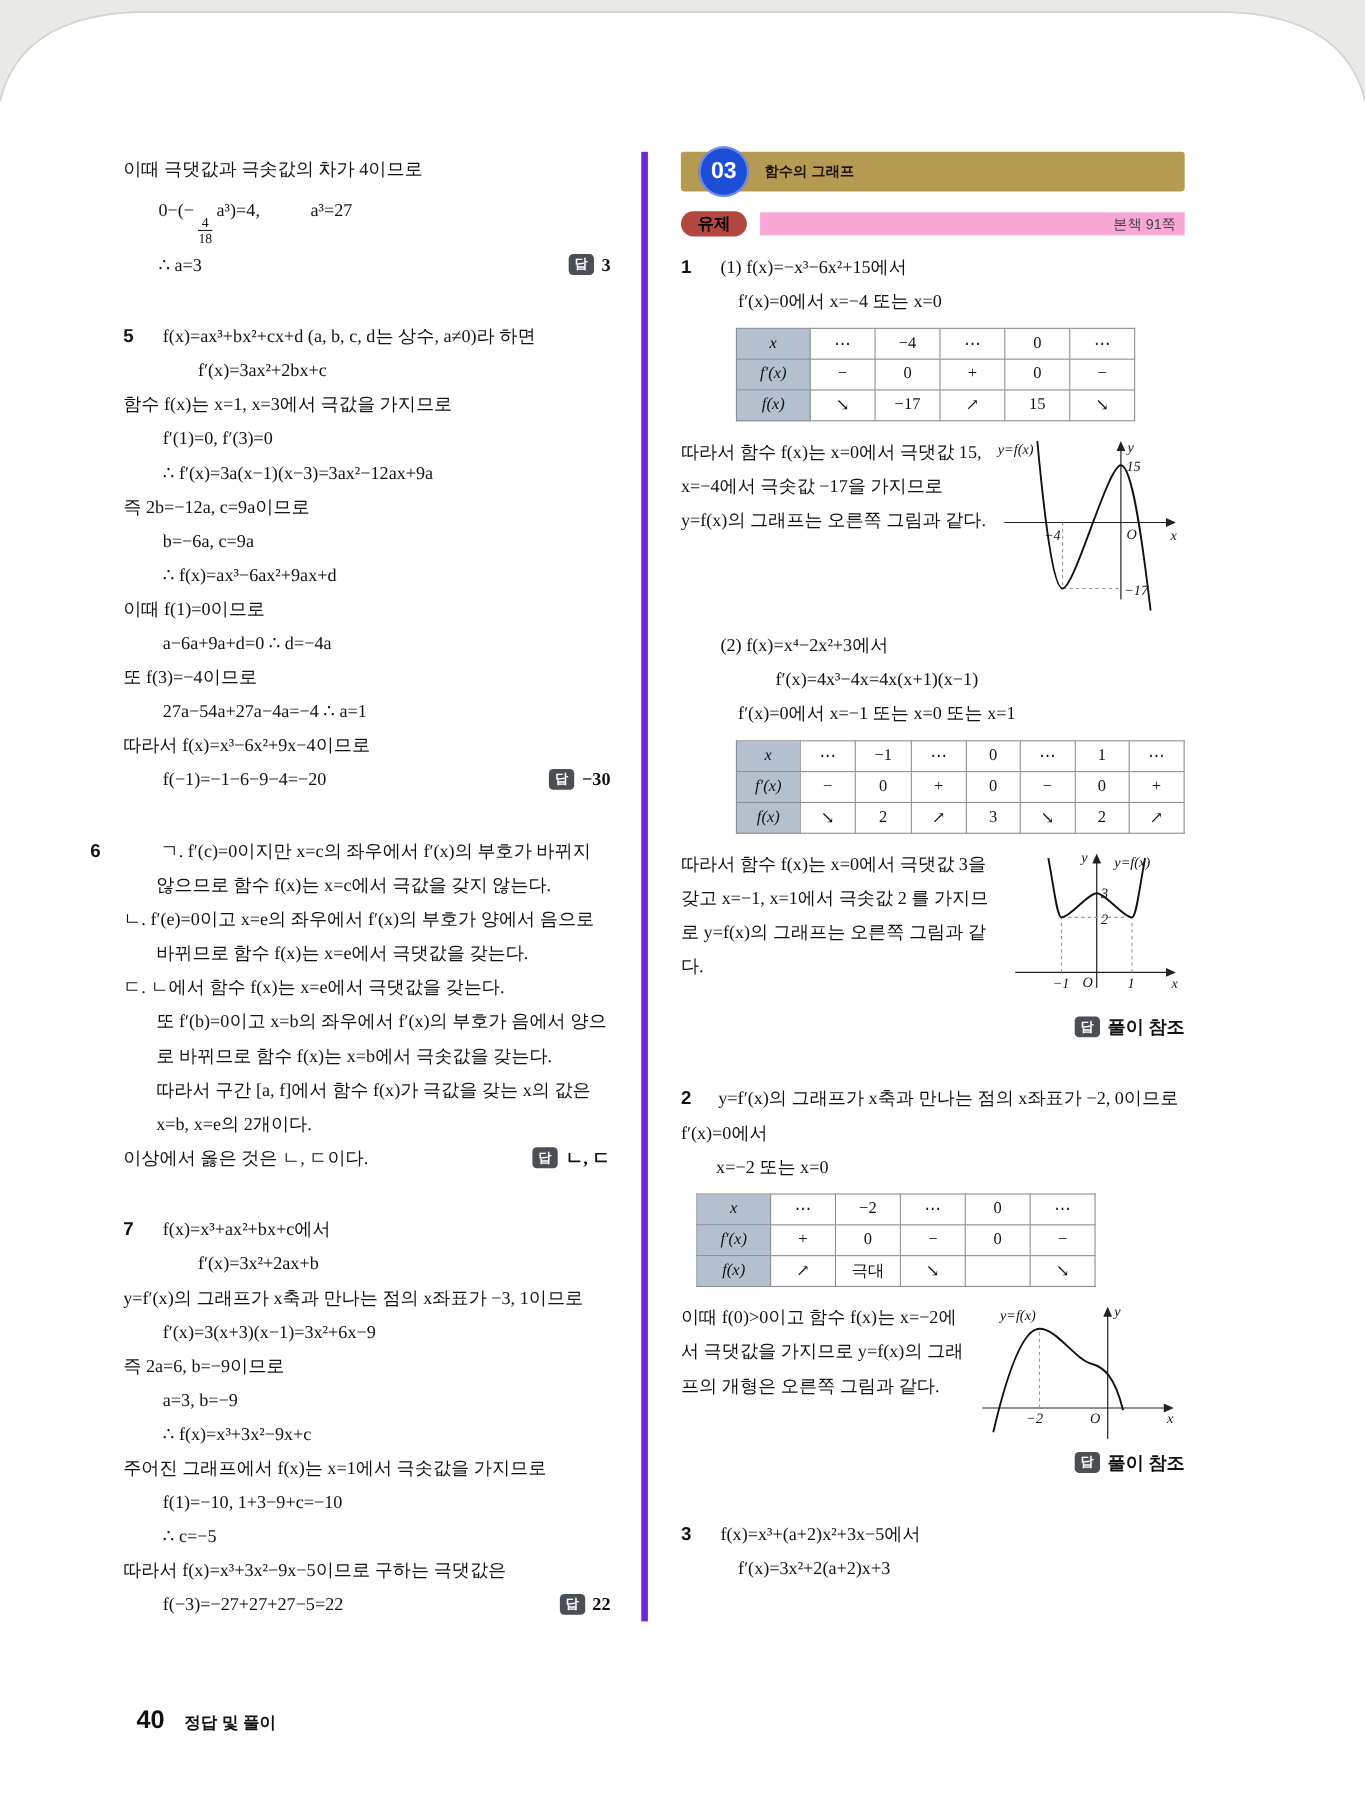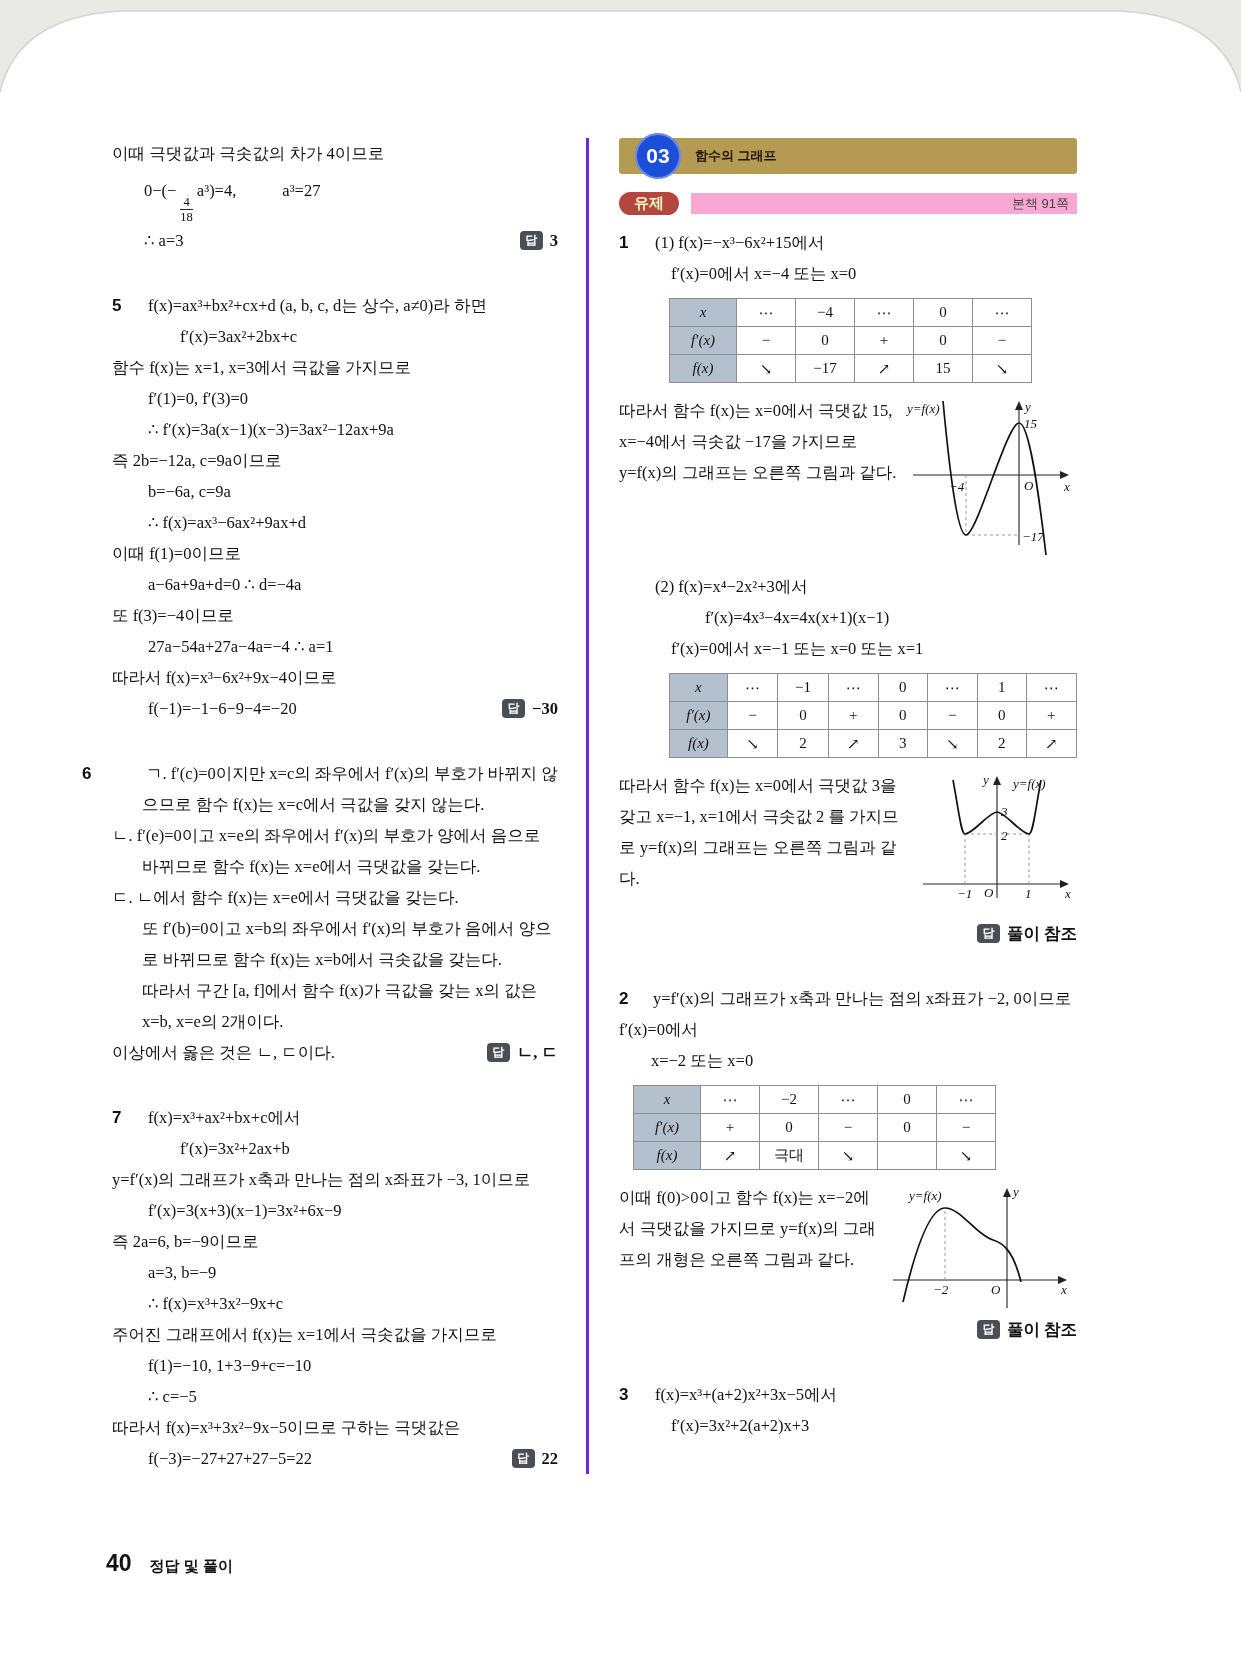--- a/index.html
+++ b/index.html
@@ -3,21 +3,21 @@
 <meta charset="utf-8">
 <style>
   html,body { margin:0; padding:0; background:#e9e9e6; }
   .page {
     position:relative; width:1241px; height:1654px; background:#ffffff;
     font-family:"Liberation Serif","DejaVu Serif",serif; color:#111;
     overflow:hidden; margin:0 auto;
   }
   .topcurve { position:absolute; top:0; left:0; display:block; }
   .cols { position:relative; display:flex; padding:138px 164px 0 112px; box-sizing:border-box; }
-  .col-left { width:477px; box-sizing:border-box; padding-right:28px; border-right:3px solid #6d28d9; }
+  .col-left { width:477px; box-sizing:border-box; padding-right:28px; border-right:6px solid #6d28d9; }
   .col-right { flex:1; box-sizing:border-box; padding-left:30px; }
 
   .line { font-size:16.5px; line-height:31px; min-height:31px; }
   .ind  { padding-left:32px; }
   .ind1 { padding-left:16px; }
   .ind2 { padding-left:50px; }
   .mt   { margin-top:34px; }
   .prob { display:flex; }
   .pnum { width:36px; flex:none; font-weight:700; font-family:"Liberation Sans","DejaVu Sans",sans-serif; font-size:17px; line-height:31px; }
   .pnum-inline { display:inline-block; width:34px; font-weight:700; font-family:"Liberation Sans","DejaVu Sans",sans-serif; font-size:17px; }
@@ -45,21 +45,21 @@
   
   .banner { position:relative; height:36px; background:#b59a51; border-radius:3px;
             display:flex; align-items:center; margin-bottom:4px; }
   .banner-circle { width:46px; height:46px; border-radius:50%; background:#1d4ed8; color:#fff;
             display:flex; align-items:center; justify-content:center; font-size:21px; font-weight:700;
             font-family:"Liberation Sans","DejaVu Sans",sans-serif; margin:0 14px 0 16px; flex:none;
             box-shadow: inset 0 0 0 2px rgba(255,255,255,0.35); }
   .banner-title { font-size:13px; font-weight:700; color:#201409; font-family:"Liberation Sans","DejaVu Sans",sans-serif; }
 
   .subhdr { display:flex; align-items:center; margin:18px 0 12px; }
-  .yuje { background:#b3473f; color:#fef9c3; border-radius:13px; padding:2px 15px; font-size:15px; font-weight:700;
+  .yuje { background:#b3473f; color:#000000; border-radius:13px; padding:2px 15px; font-size:15px; font-weight:700;
           font-family:"Liberation Sans","DejaVu Sans",sans-serif; flex:none; }
   .refband { flex:1; margin-left:12px; background:#f9a8d4; height:21px; display:flex; align-items:center;
           justify-content:flex-end; padding-right:8px; font-size:13px; color:#444;
           font-family:"Liberation Sans","DejaVu Sans",sans-serif; }
 
   
   .stable { border-collapse:collapse; margin:9px 0 12px 14px; }
   .stable td { border:1px solid #8a8f96; text-align:center; font-size:15px; height:27px; width:54px; padding:0 2px; }
   .stable td.th { background:#b4c0cd; width:62px; font-style:italic; }
 
@@ -67,21 +67,21 @@
   .figrow { display:flex; align-items:flex-start; margin-top:2px; }
   .figtext { flex:1; min-width:0; }
   .fig { flex:none; margin-left:4px; }
 
   svg text { font-family:"Liberation Serif","DejaVu Serif",serif; font-size:13px; font-style:italic; fill:#111; }
   .ax { stroke:#222; stroke-width:1.1; fill:none; }
   .curve { stroke:#111; stroke-width:1.7; fill:none; }
   .dash { stroke:#999; stroke-width:1; stroke-dasharray:3 3; fill:none; }
   .ah { fill:#222; stroke:none; }
 
-  .footer { position:absolute; left:106px; top:1550px; display:flex; align-items:baseline; }
+  .footer { position:absolute; left:124px; top:1550px; display:flex; align-items:baseline; }
   .pageno { font-size:23px; font-weight:700; font-family:"Liberation Sans","DejaVu Sans",sans-serif; }
   .ftitle { font-size:15px; font-weight:700; margin-left:18px; font-family:"Liberation Sans","DejaVu Sans",sans-serif; }
 </style>
 </head>
 <body>
 
 <div class="page">
 
   <svg class="topcurve" width="1241" height="92" viewBox="0 0 1241 92">
     <path d="M0,92 Q18,16 122,11 L1119,11 Q1223,16 1241,92 L1241,0 L0,0 Z" fill="#e9e9e6"></path>

